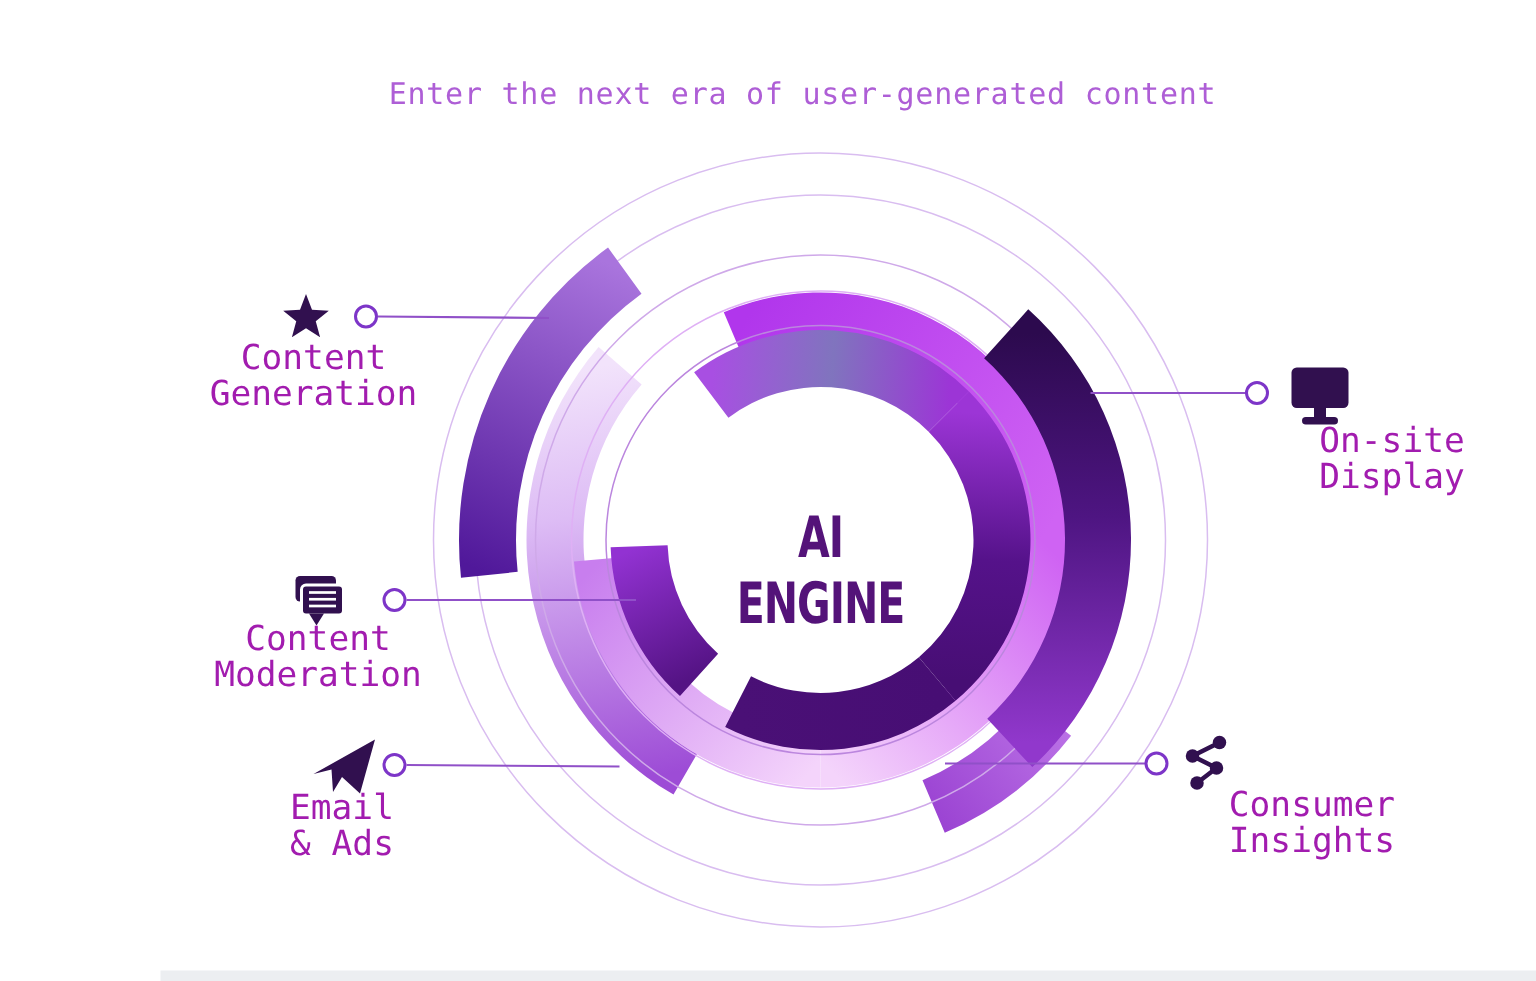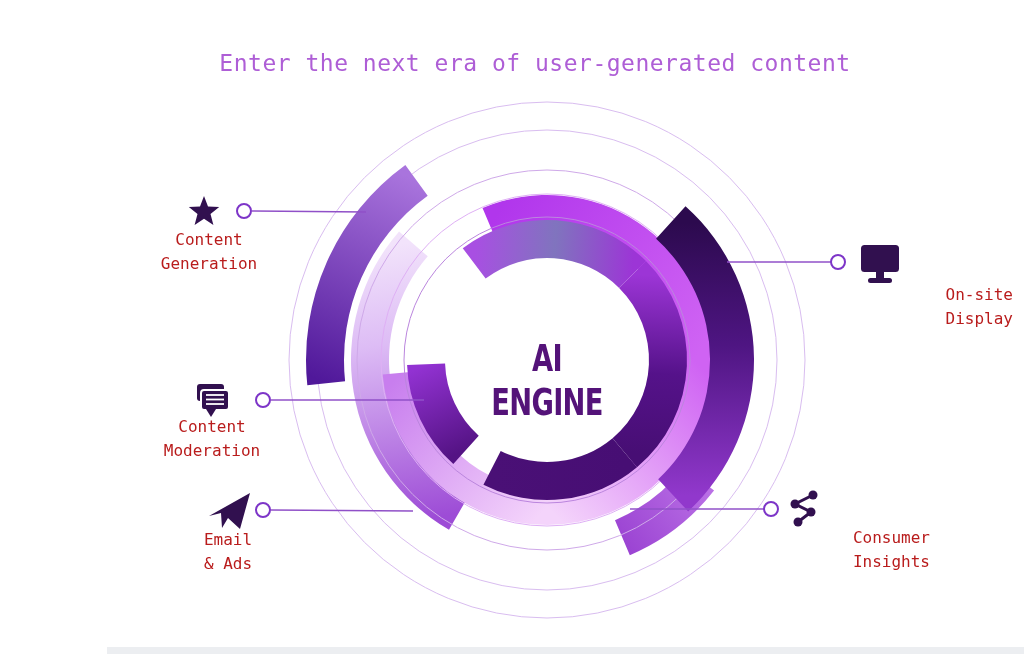--- a/index.html
+++ b/index.html
@@ -1,27 +1,27 @@
 <!DOCTYPE html>
 <html><head>
 <meta charset="utf-8">
 <style>
   html,body{margin:0;padding:0;background:#fff;}
   #stage{position:relative;width:1024px;height:654px;background:#ffffff;overflow:hidden;
          font-family:"DejaVu Sans Mono","Liberation Mono",monospace;}
   #diagram-svg{position:absolute;left:0;top:0;}
   .title{position:absolute;left:0;top:50px;width:1024px;text-align:center;text-indent:46px;
-         font-size:23px;letter-spacing:.5px;color:#ae5ed6;font-weight:400;}
-  .node-label{position:absolute;font-size:16px;line-height:23.5px;color:#b91c1c;
+         font-size:20px;letter-spacing:.5px;color:#ae5ed6;font-weight:400;}
+  .node-label{position:absolute;font-size:23px;line-height:23.5px;color:#a21caf;
               white-space:pre-line;}
   .centered{text-align:center;}
   .lbl-cg{left:99px;top:228px;width:220px;}
   .lbl-cm{left:102px;top:415px;width:220px;}
   .lbl-ea{left:118px;top:528px;width:220px;text-align:center;}
-  .lbl-od{left:843px;top:283px;width:170px;text-align:right;}
+  .lbl-od{left:843px;top:283px;width:170px;text-align:center;}
   .lbl-ci{left:760px;top:526px;width:170px;text-align:right;}
   .center-label{position:absolute;left:447px;top:336px;width:200px;text-align:center;
                 font-family:"DejaVu Sans","Liberation Sans",sans-serif;font-weight:700;
                 font-size:38px;line-height:44px;color:#541379;letter-spacing:-1px;
                 transform:scaleX(.72);transform-origin:50% 50%;}
   .bottom-bar{position:absolute;left:107px;top:647px;width:917px;height:7px;background:#eceef1;}
 </style>
 </head>
 <body>
 

